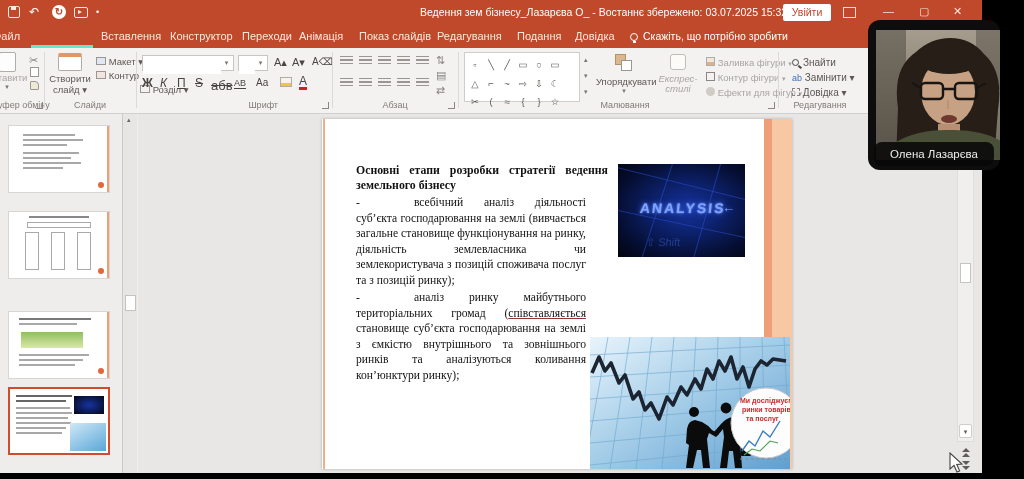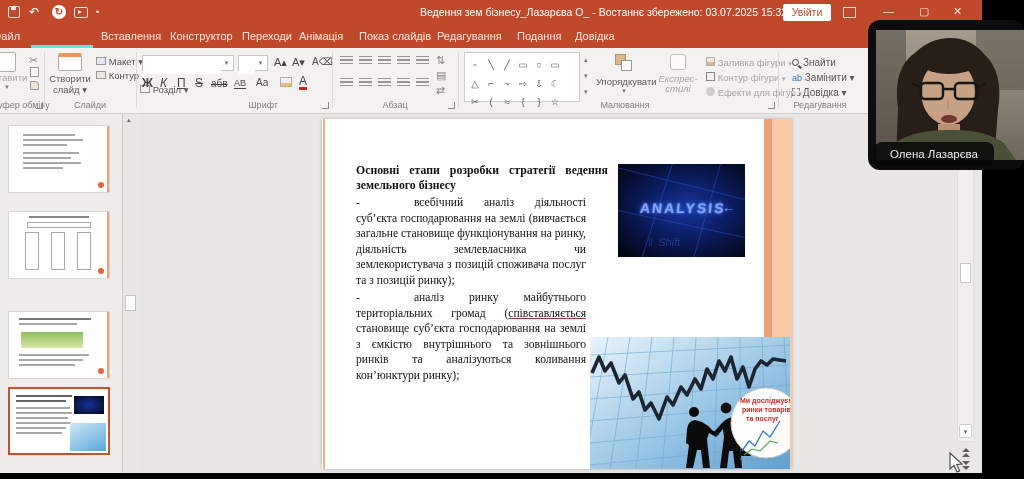--- a/index.html
+++ b/index.html
@@ -93,21 +93,21 @@
   #vscroll { position:absolute; left:957px; top:117px; width:17px; height:325px; background:#f0efee; border:1px solid #e0dedc; }
   #vscroll .up { position:absolute; top:2px; left:3px; font-size:7px; color:#8a8681; }
   #vs-thumb { position:absolute; left:2px; top:145px; width:11px; height:20px; background:#fff; border:1px solid #c6c4c2; }
   #vs-down { position:absolute; left:1px; top:306px; width:13px; height:14px; background:#fff; border:1px solid #d0cecd; border-radius:2px;
              font-size:7px; color:#5f5c59; text-align:center; line-height:14px; }
   .navbtn { position:absolute; left:959px; width:13px; height:12px; display:flex; flex-direction:column; align-items:center; justify-content:center; gap:1px; }
   .tri-up { width:0; height:0; border-left:4px solid transparent; border-right:4px solid transparent; border-bottom:4px solid #5f5c59; }
   .tri-dn { width:0; height:0; border-left:4px solid transparent; border-right:4px solid transparent; border-top:4px solid #5f5c59; }
 
   
-  #webcam { position:absolute; left:868px; top:20px; width:156px; height:150px; background:#0d0d0d; border-radius:12px; overflow:hidden; z-index:50; }
+  #webcam { position:absolute; left:868px; top:20px; width:132px; height:150px; background:#0d0d0d; border-radius:12px; overflow:hidden; z-index:50; }
   #webcam-video { position:absolute; left:8px; top:10px; width:148px; height:130px; }
   #webcam-name { position:absolute; left:6px; bottom:4px; width:120px; height:24px; background:rgba(8,8,8,.88);
                  border-radius:8px; color:#ececec; font-size:11.5px; text-align:center; line-height:24px; }
 
   
   #cursor { position:absolute; left:948px; top:452px; z-index:60; }
 </style>
 </head>
 <body>
 
@@ -136,20 +136,23 @@
       <div class="tab" style="left:-16px;">Файл</div>
       <div class="tab active" style="left:31px;">Основне</div>
       <div class="tab" style="left:92px;">Вставлення</div>
       <div class="tab" style="left:161px;">Конструктор</div>
       <div class="tab" style="left:233px;">Переходи</div>
       <div class="tab" style="left:290px;">Анімація</div>
       <div class="tab" style="left:350px;">Показ слайдів</div>
       <div class="tab" style="left:428px;">Редагування</div>
       <div class="tab" style="left:508px;">Подання</div>
       <div class="tab" style="left:566px;">Довідка</div>
+      <div id="tellme">
+        <span class="bulb"></span><span>Скажіть, що потрібно зробити</span>
+      </div>
       <div id="share-area">
         <span style="font-size:11px;">↷ </span><span>Спільний</span>
       </div>
     </div>
 
     <div id="ribbon">
 
       <div class="abs" style="left:-14px; top:4px; width:42px; text-align:center;">
         <div style="width:17px; height:20px; border:1.5px solid #b0aca8; border-radius:2px; margin:0 auto; background:#fdfdfd;"></div>
         <div class="rbtn-txt dis">Вставити</div>
@@ -189,21 +192,21 @@
         <input style="width: 16px; height: 13px; border: 0px; font-size: 9px;">
         <span class="dd">▾</span>
       </div>
       <span class="abs" style="left:274px; top:8px; font-size:11px; color:#4a4540;">А▴</span>
       <span class="abs" style="left:292px; top:8px; font-size:11px; color:#4a4540;">А▾</span>
       <span class="abs" style="left:312px; top:8px; font-size:10px; color:#4a4540;">А⌫</span>
       <span class="fontletter" style="left:142px; top:28px; font-weight:bold;">Ж</span>
       <span class="fontletter" style="left:160px; top:28px; font-style:italic;">К</span>
       <span class="fontletter" style="left:177px; top:28px; text-decoration:underline;">П</span>
       <span class="fontletter" style="left:195px; top:28px; text-decoration:line-through;">S</span>
-      <span class="fontletter" style="left:211px; top:30px; font-size:10px; text-decoration:line-through;">абв</span>
+      <span class="fontletter" style="left:211px; top:30px; font-size:13px; text-decoration:line-through;">абв</span>
       <span class="fontletter" style="left:234px; top:30px; font-size:9px; border-bottom:1px solid #4a4540;">АВ</span>
       <span class="fontletter" style="left:256px; top:29px; font-size:10px;">Аа</span>
       <span class="abs" style="left:280px; top:29px; width:12px; height:10px; background:linear-gradient(#f7f3ec 60%, #e8c93f 60%); border:1px solid #b0aca8;"></span>
       <span class="fontletter" style="left:299px; top:28px; border-bottom:3px solid #c22; line-height:11px;">А</span>
       <div class="glabel" style="left:188px;text-align:right;">Шрифт</div>
       <div class="launcher" style="left:322px;"></div>
       <div class="gdiv" style="left:332px;"></div>
 
       <span class="abs li" style="left:340px; top:8px;"></span>
       <span class="abs li" style="left:359px; top:8px;"></span>

